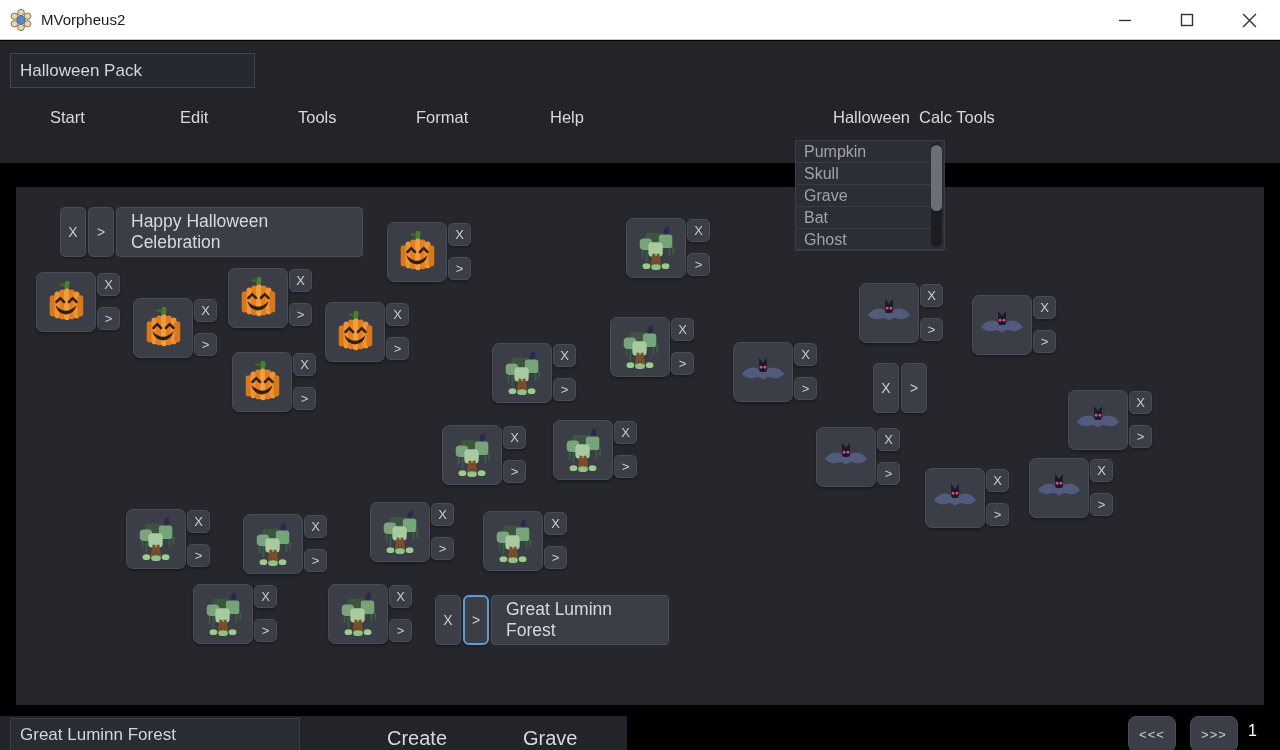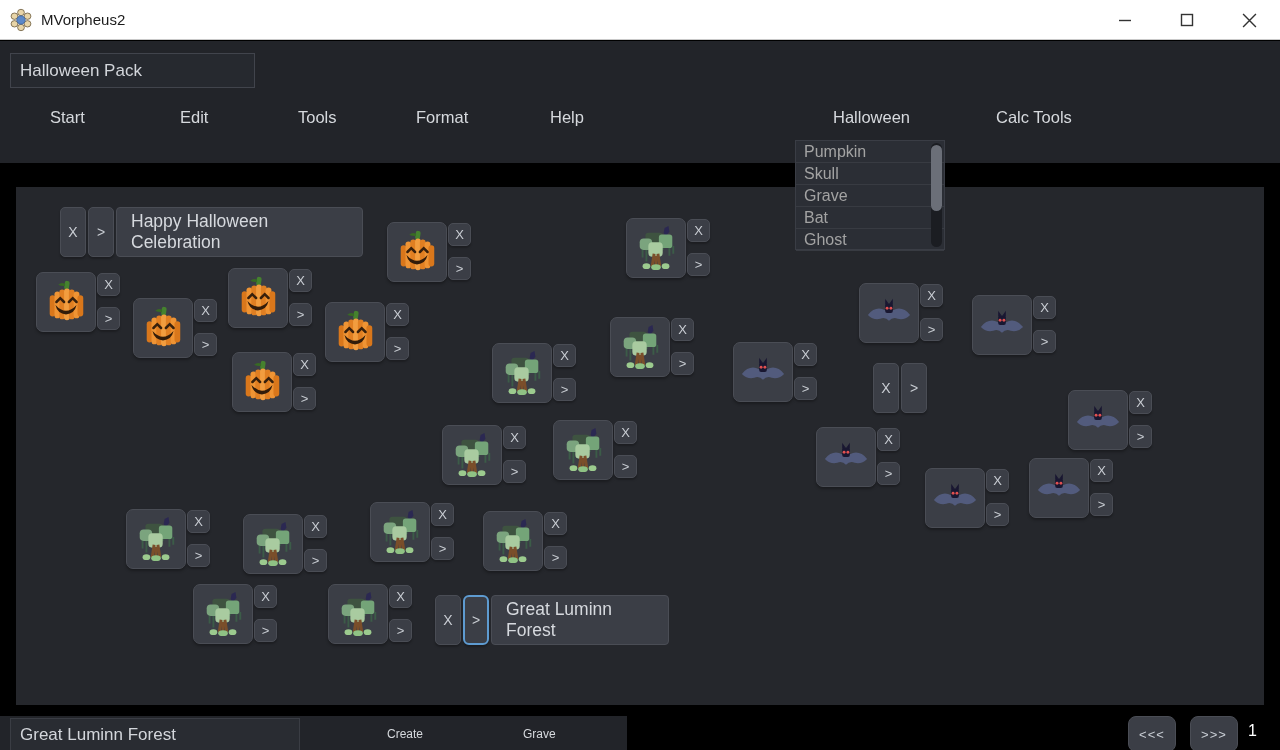--- a/index.html
+++ b/index.html
@@ -15,21 +15,21 @@
   .title-text { margin-left:8px; font-size:15px; color:#1b1b1b; }
   .win-controls { position:absolute; right:0; top:0; height:40px; display:flex; }
   .win-btn { width:62px; height:40px; display:flex; align-items:center; justify-content:center; cursor:pointer; }
 
   
   .header { position:absolute; left:0; top:41px; width:1280px; height:122px; background:#222429; }
   .pack-input { position:absolute; left:10px; top:12px; width:245px; height:35px;
                 background:#26292f; border:1px solid #41444c; color:#d3d6db;
                 font-size:17px; padding:0 9px; font-family:"Liberation Sans",sans-serif; outline:none; }
   .menubar span { position:absolute; top:67px; font-size:16.5px; color:#d6d9dd; cursor:pointer; }
-  .m0{left:50px;} .m1{left:180px;} .m2{left:298px;} .m3{left:416px;} .m4{left:550px;} .m5{left:833px;} .m6{left:996px;}
+  .m0{left:50px;} .m1{left:180px;} .m2{left:298px;} .m3{left:416px;} .m4{left:550px;} .m5{left:833px;} .m6{left:919px;}
 
   
   .dropdown { position:absolute; left:795px; top:140px; width:150px; height:110px;
               background:#2b2e35; border:1px solid #3a3d45; z-index:20; }
   .dd-item { height:22px; line-height:21px; padding-left:8px; font-size:16px;
              color:#a3a3a3; border-bottom:1px solid #383b42; cursor:pointer; }
   .dd-item:last-child { border-bottom:none; }
   .dd-scroll { position:absolute; right:2px; top:2px; width:11px; height:104px;
                background:#1b1d22; border-radius:6px; }
   .dd-thumb { position:absolute; right:2px; top:4px; width:11px; height:66px;
@@ -56,21 +56,21 @@
   .ctl.tall.focused { border:2px solid #5e9bd1; border-radius:6px; }
   .label-box { height:50px; background:#3b3e46; border:1px solid #4a4d55; border-radius:4px;
                display:flex; align-items:center; justify-content:center; color:#d6d9de;
                font-size:17.5px; padding:0 14px; cursor:pointer; }
 
   
   .bottombar { position:absolute; left:0; top:716px; width:627px; height:34px; background:#222429; }
   .name-input { position:absolute; left:10px; top:2px; width:290px; height:34px;
                 background:#292c32; border:1px solid #3a3d44; color:#d3d6db;
                 font-size:17px; padding:0 9px; font-family:"Liberation Sans",sans-serif; outline:none; }
-  .bb-action { position:absolute; top:11px; font-size:12px; color:#d6d9dd; cursor:pointer; }
+  .bb-action { position:absolute; top:11px; font-size:20px; color:#d6d9dd; cursor:pointer; }
   .bb-create { left:387px; } .bb-import { left:523px; }
 
   .pager-btn { position:absolute; top:716px; width:48px; height:36px; background:#3b3e46;
                border:1px solid #4a4d55; border-radius:8px; color:#c9ced5; font-size:13px;
                letter-spacing:1px; display:flex; align-items:center; justify-content:center;
                cursor:pointer; }
   .pg-prev { left:1128px; } .pg-next { left:1190px; }
   .page-num { position:absolute; left:1248px; top:722px; color:#ffffff; font-size:16px; }
 </style>
 </head>

